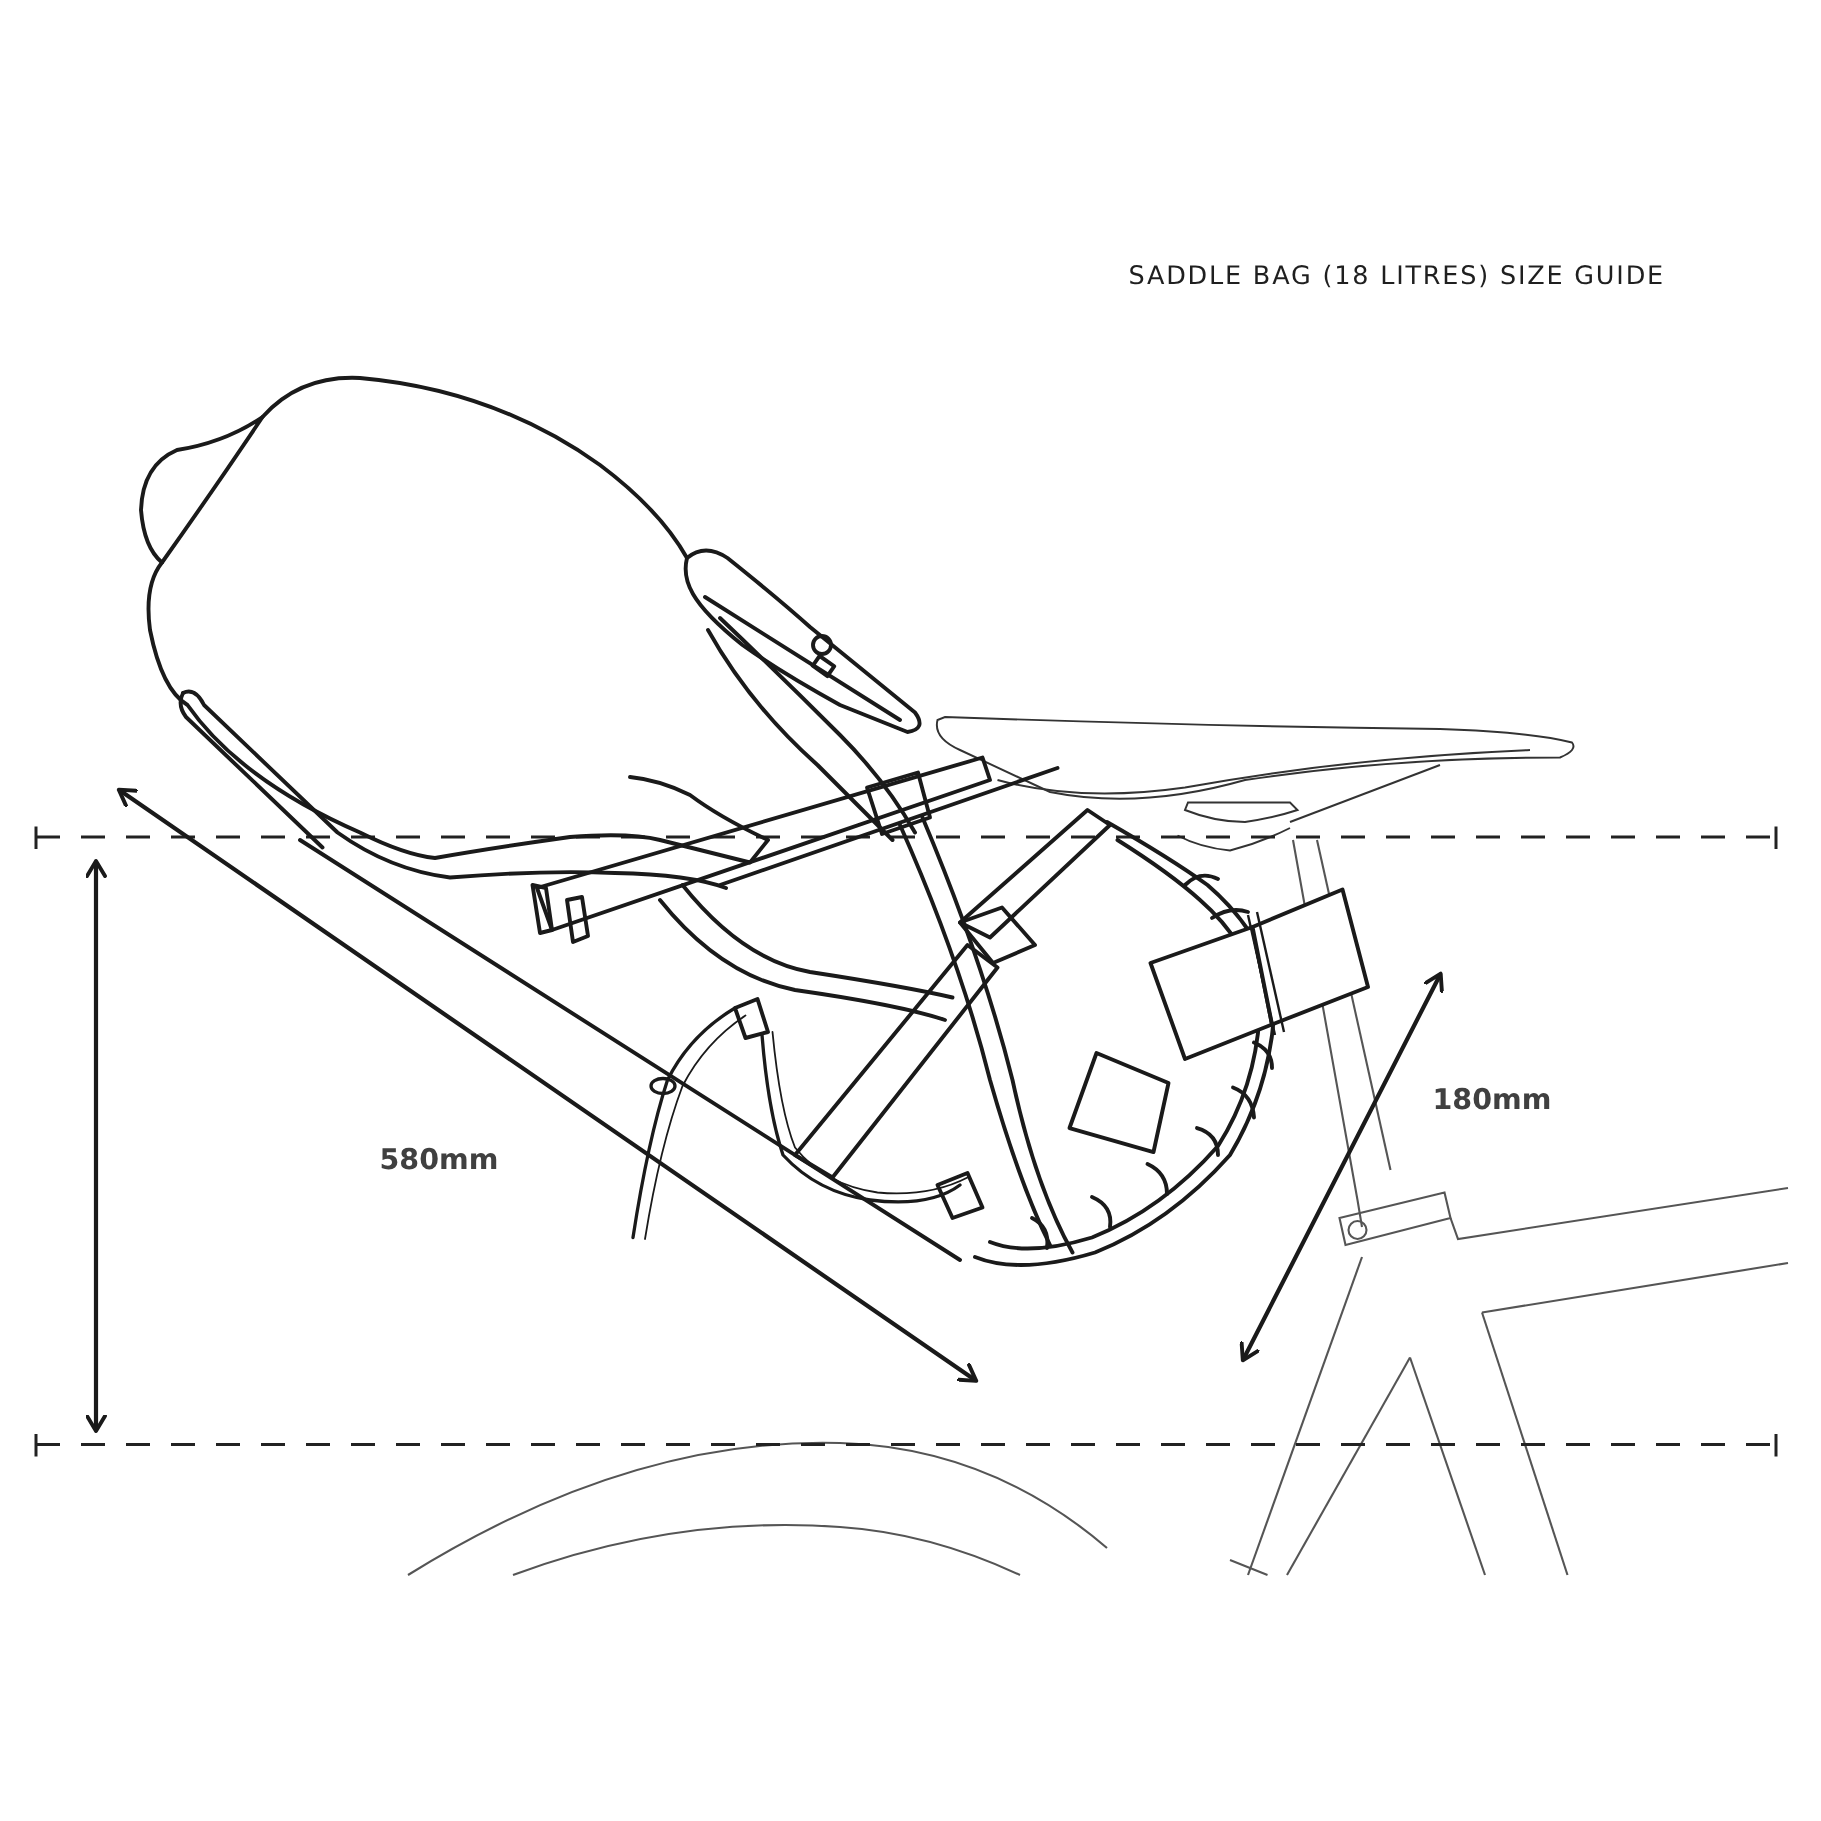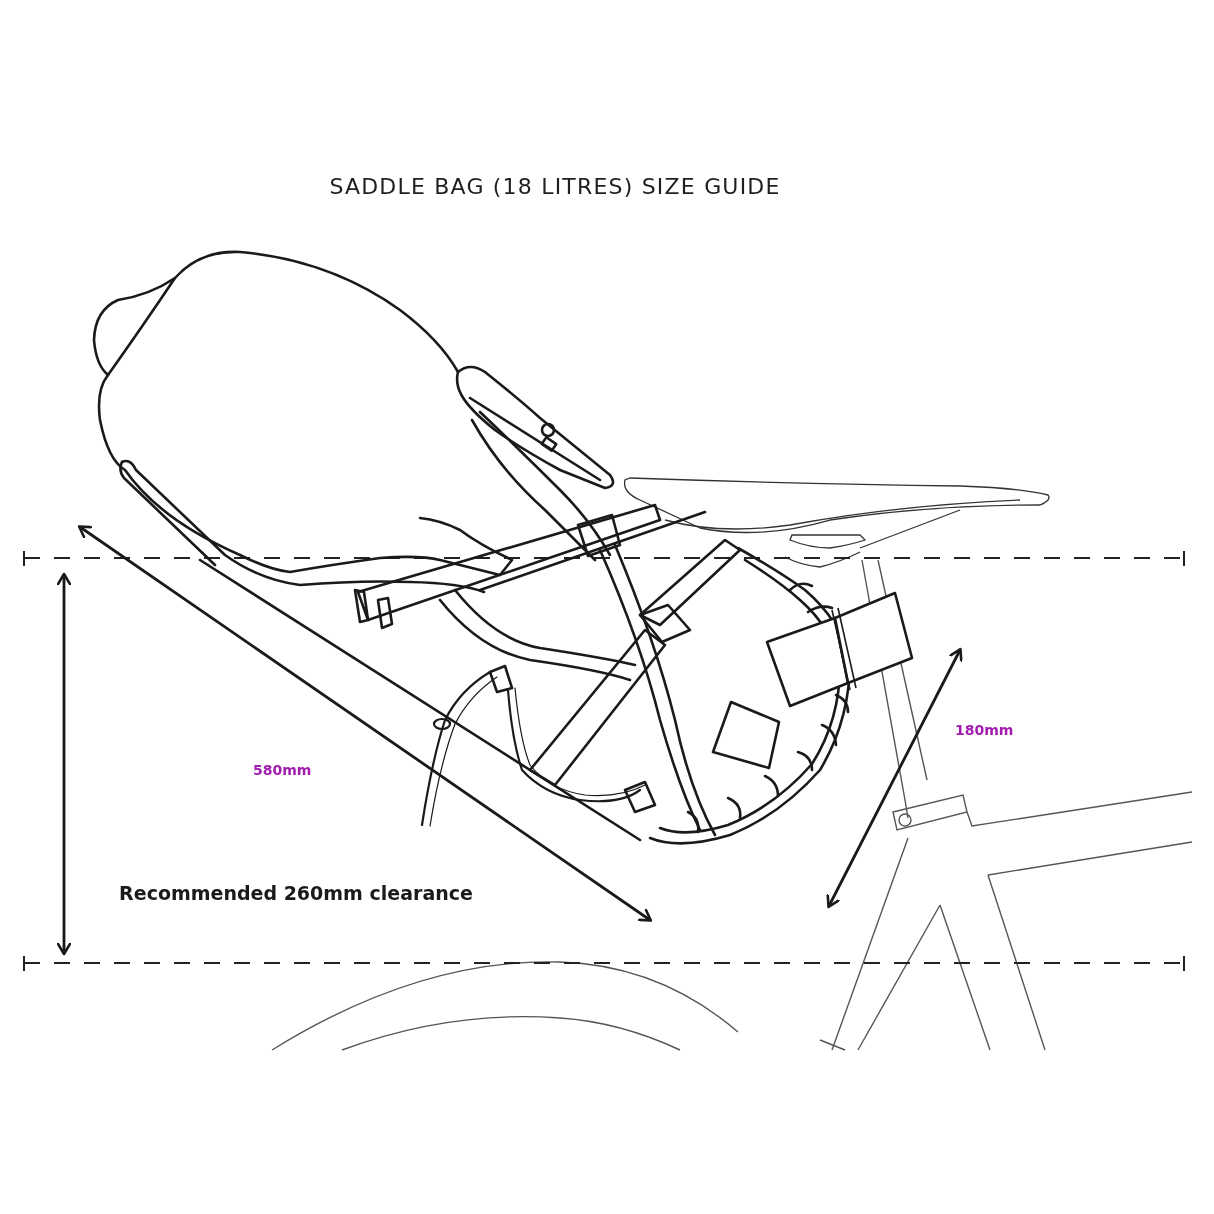--- a/index.html
+++ b/index.html
@@ -13,31 +13,31 @@
       position: relative;
       overflow: hidden;
       font-family: "DejaVu Sans", "Liberation Sans", sans-serif;
       color: #1a1a1a;
     }
     .title {
       position: absolute;
       left: 0;
       top: 174px;
       width: 1110px;
-      text-align: center;
-      font-size: 22px;
+      text-align: right;
+      font-size: 17px;
       letter-spacing: 1.2px;
       font-weight: normal;
       color: #1f1f1f;
     }
     .label {
       position: absolute;
-      font-size: 14px;
+      font-size: 19px;
       font-weight: bold;
-      color: #a21caf;
+      color: #404040;
       white-space: nowrap;
     }
     .label-580 { left: 253px; top: 762px; }
     .label-180 { left: 955px; top: 722px; }
     .note {
       position: absolute;
       left: 92px;
       top: 880px;
       width: 408px;
       text-align: center;
@@ -183,14 +183,13 @@
   <g fill="none" stroke="#1a1a1a" stroke-width="2.8" stroke-linecap="round">
     <line x1="80" y1="527" x2="650" y2="920" marker-start="url(#arrowtail)" marker-end="url(#arrowhead)"></line>
     <line x1="829" y1="906" x2="960" y2="650" marker-start="url(#arrowtail)" marker-end="url(#arrowhead)"></line>
     <line x1="64" y1="575" x2="64" y2="953" marker-start="url(#arrowtail)" marker-end="url(#arrowhead)"></line>
   </g>
 </svg>
 
 <div class="label label-580">580mm</div>
 <div class="label label-180">180mm</div>
 <div class="note">
-  <span>Recommended 260mm clearance</span>
 </div>
 
 </body></html>

